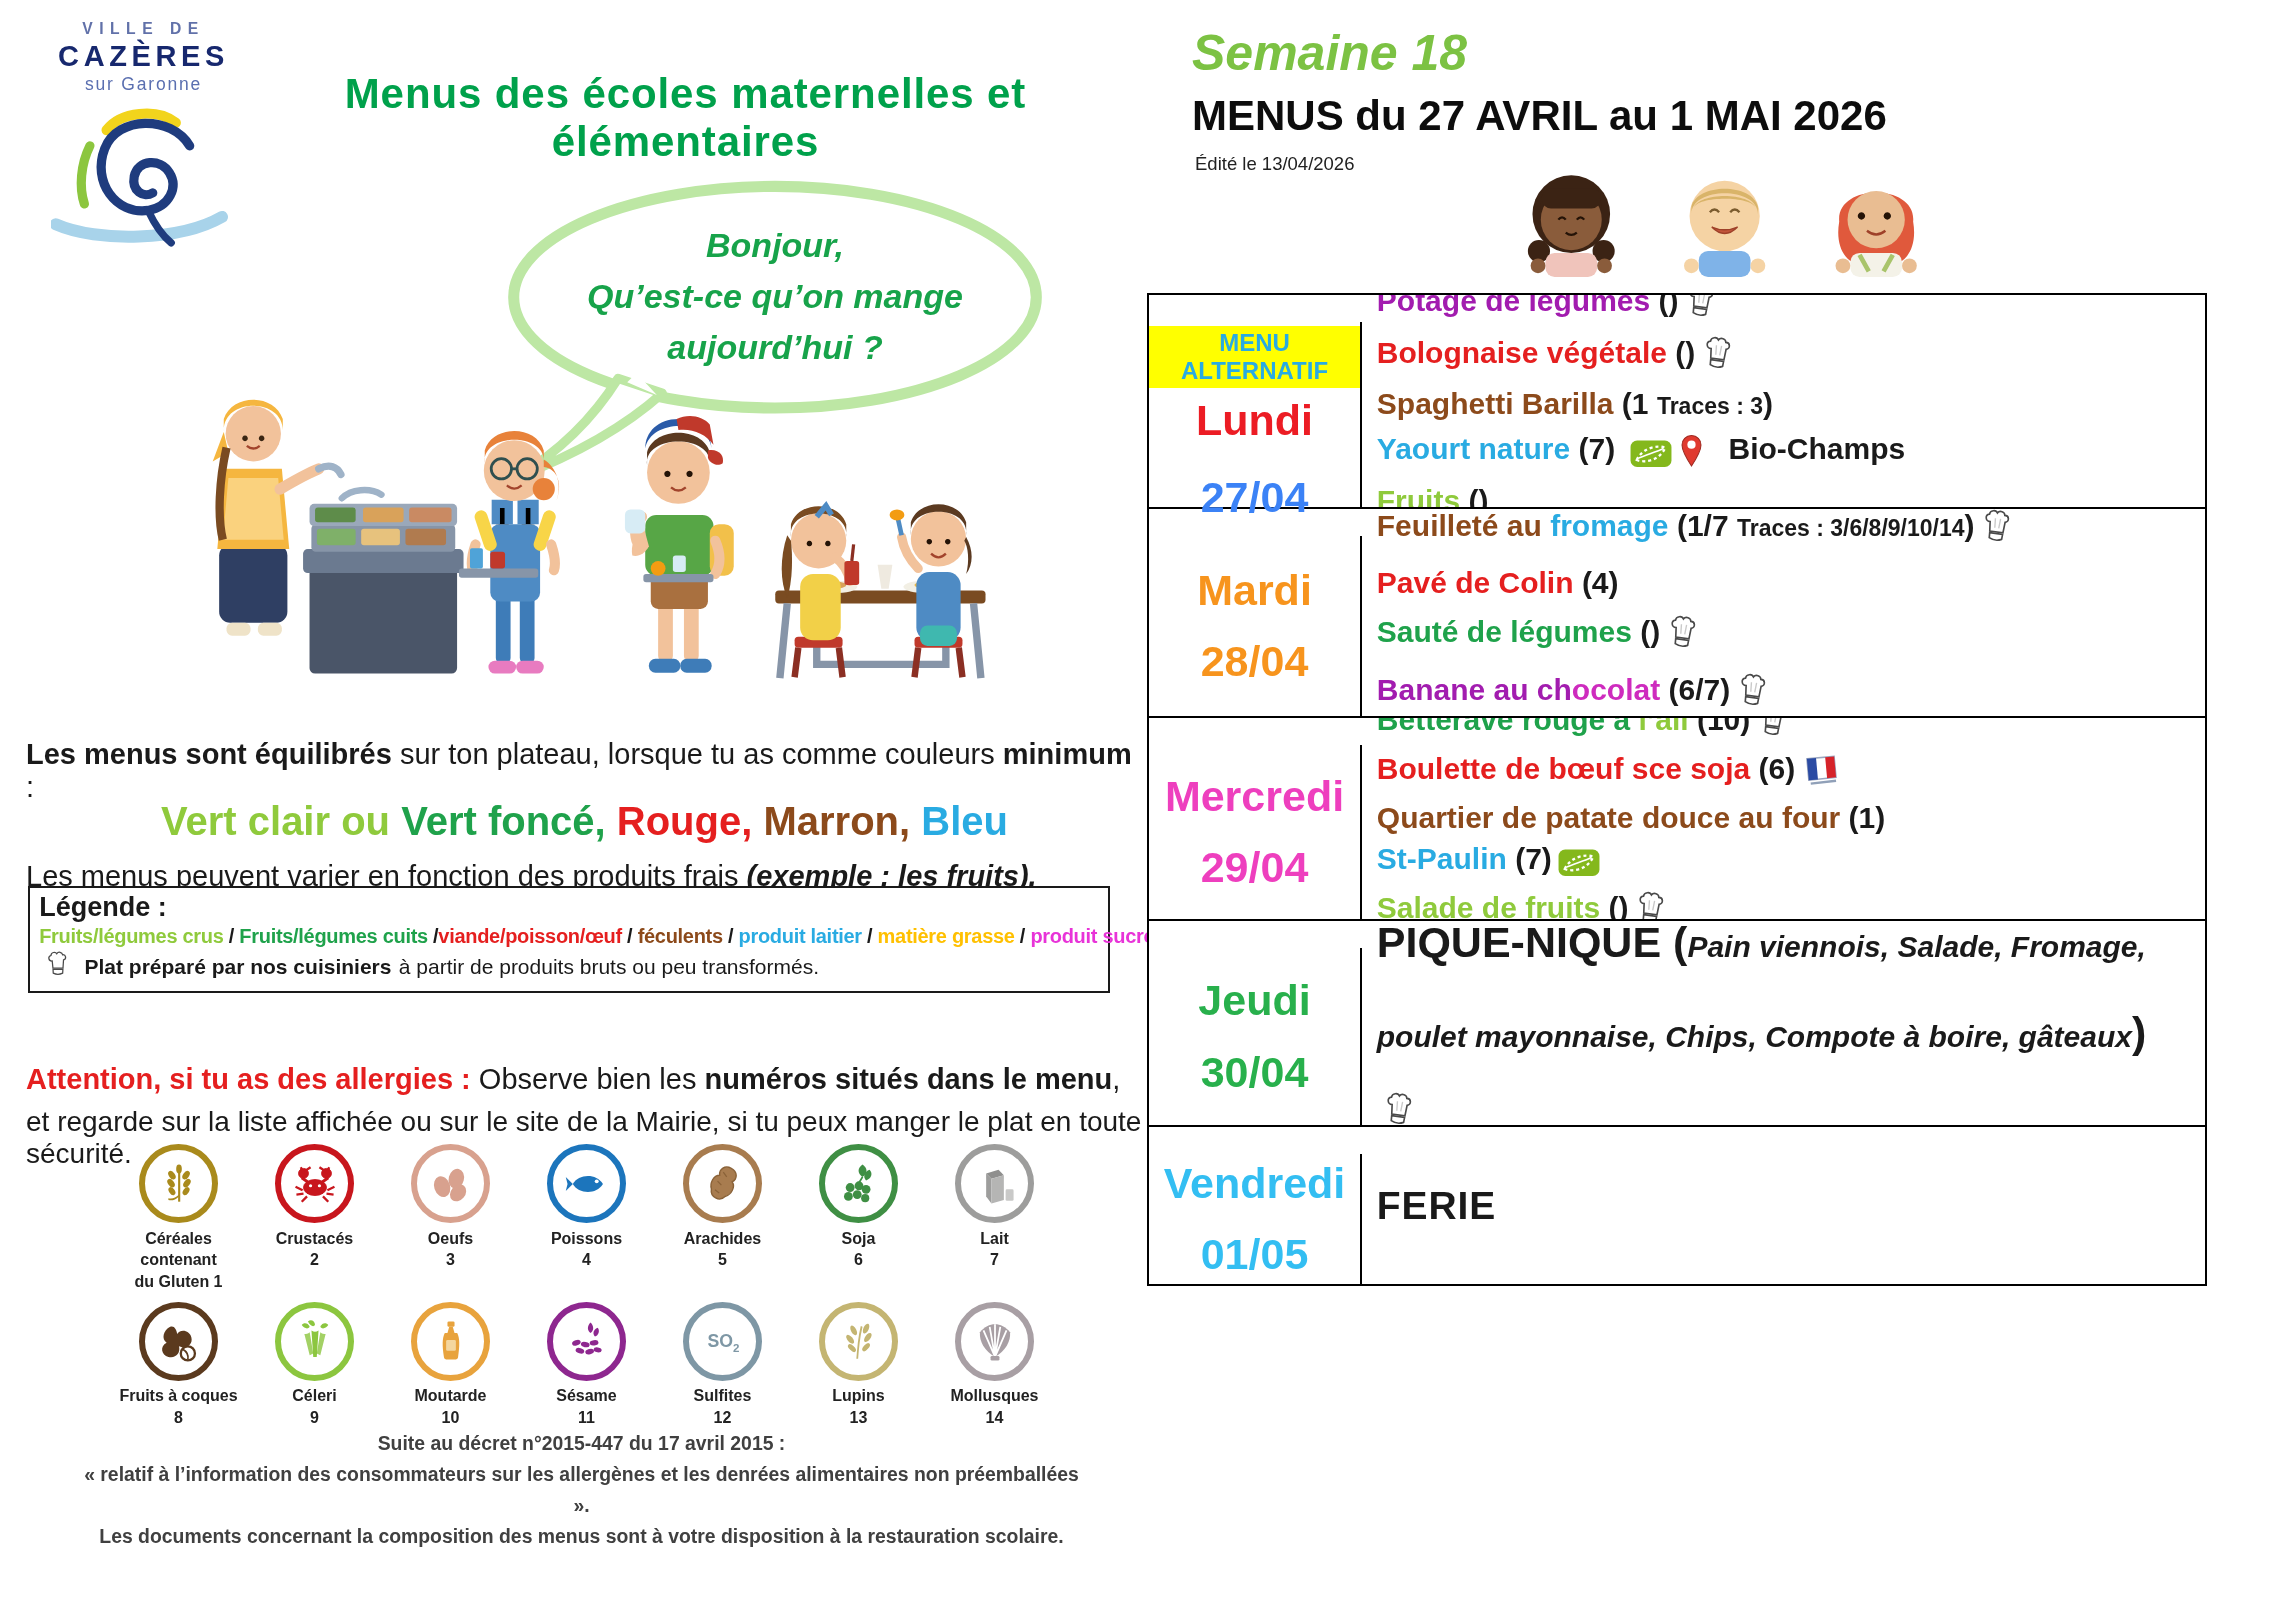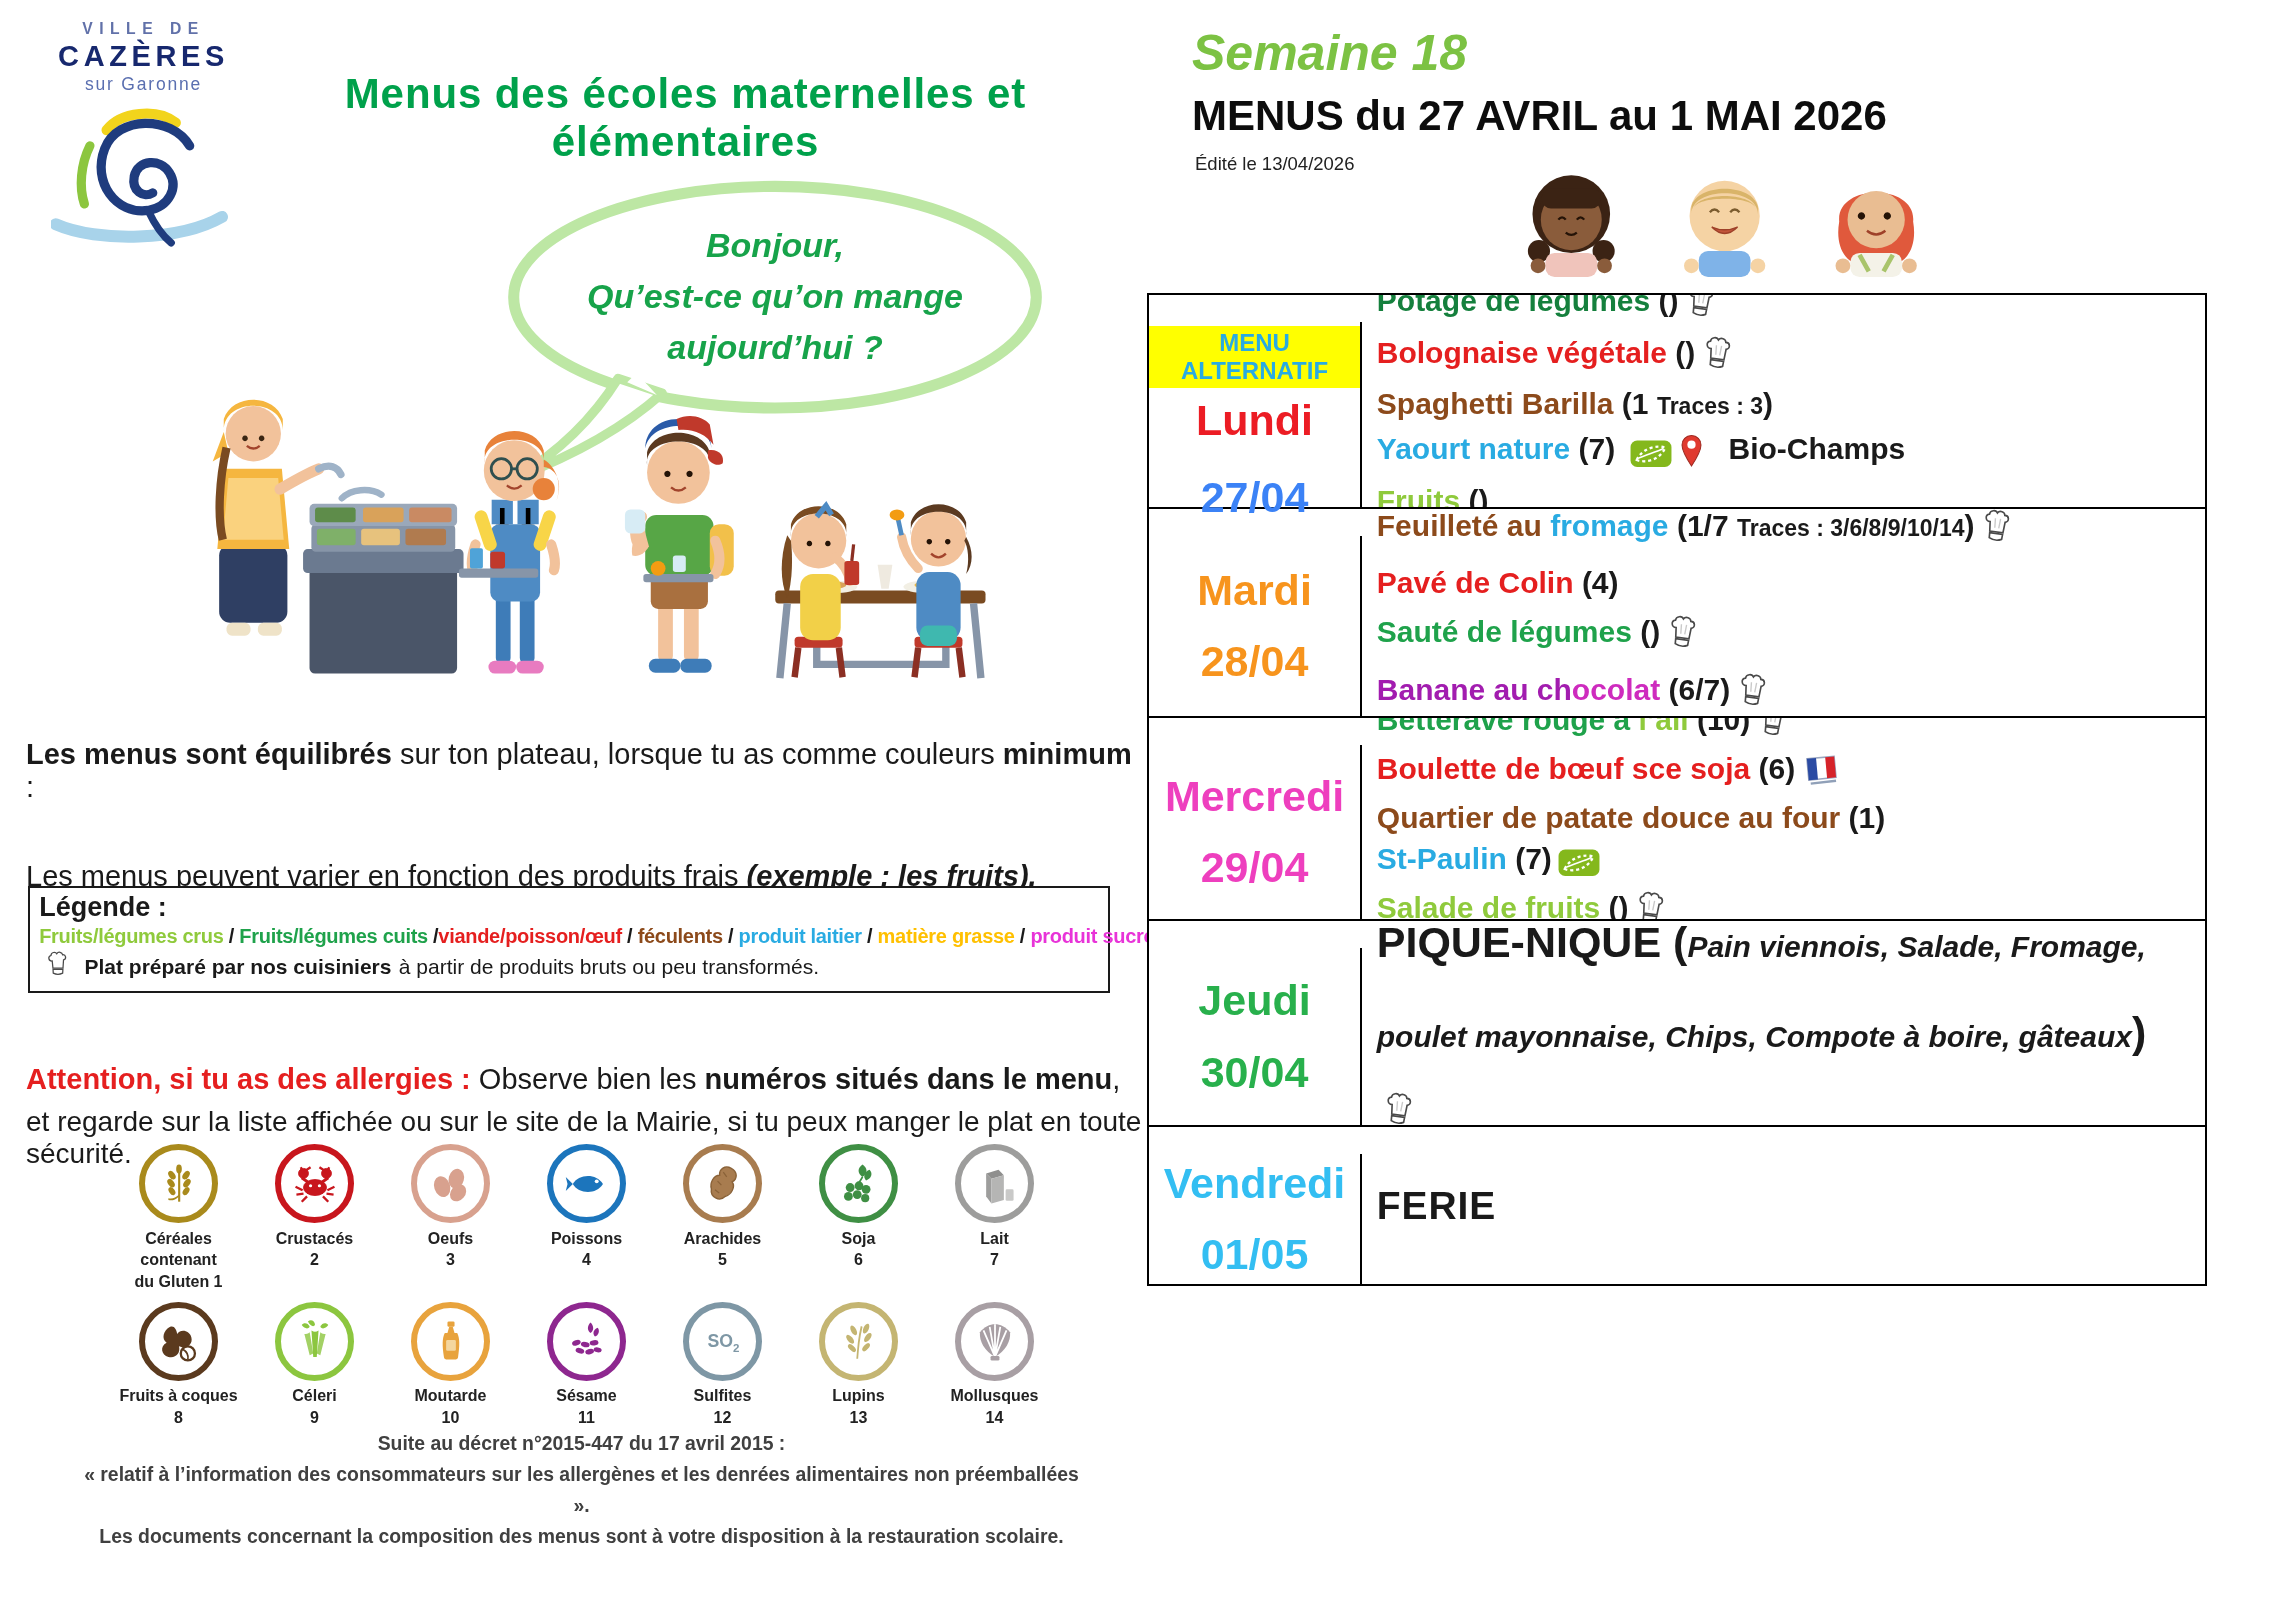--- a/index.html
+++ b/index.html
@@ -269,20 +269,21 @@
       <path d="M862,192 C870,206 870,222 862,232 C866,218 864,202 860,196 Z" fill="#5B3A21"></path>
       <path d="M822,194 a3,3 0 1,0 .1,0 M842,194 a3,3 0 1,0 .1,0" fill="#241307"></path>
       <path d="M824,210 q8,8 16,0" stroke="#A2442C" stroke-width="2.5" fill="none"></path>
       <path d="M810,226 C800,216 794,204 792,192" stroke="#F2C29B" stroke-width="10" stroke-linecap="round" fill="none"></path>
       <path d="M792,190 L788,172" stroke="#4E8BC4" stroke-width="5"></path>
       <ellipse cx="787" cy="168" rx="8" ry="6" fill="#F39C12"></ellipse>
     </g>
   </svg>
 
   <p class="intro1"><span class="tk-b">Les menus sont équilibrés</span><span> sur ton plateau, lorsque tu as comme couleurs </span><span class="tk-b">minimum</span><span> :</span></p>
+  <p class="intro2"><span style="color: rgb(143, 202, 60);">Vert clair ou </span><span style="color: rgb(31, 162, 75);">Vert foncé, </span><span style="color: rgb(229, 31, 31);">Rouge, </span><span style="color: rgb(140, 74, 27);">Marron, </span><span style="color: rgb(41, 171, 226);">Bleu</span></p>
   <p class="intro3"><span>Les menus peuvent varier en fonction des produits frais </span><span class="tk-i">(exemple : les fruits).</span></p>
 
   <div class="legend-box">
     <div class="legend-title">Légende :</div>
     <div class="legend-cats"><span style="color: rgb(143, 202, 60);">Fruits/légumes crus</span><span style="color: rgb(26, 26, 26);"> / </span><span style="color: rgb(31, 162, 75);">Fruits/légumes cuits</span><span style="color: rgb(26, 26, 26);"> /</span><span style="color: rgb(229, 31, 31);">viande/poisson/œuf</span><span style="color: rgb(26, 26, 26);"> / </span><span style="color: rgb(140, 74, 27);">féculents</span><span style="color: rgb(26, 26, 26);"> / </span><span style="color: rgb(41, 171, 226);">produit laitier</span><span style="color: rgb(26, 26, 26);"> / </span><span style="color: rgb(255, 192, 0);">matière grasse</span><span style="color: rgb(26, 26, 26);"> / </span><span style="color: rgb(232, 51, 216);">produit sucré</span></div>
     <div class="legend-note">
         <span class="tok-icon"><svg width="25" height="28" viewBox="0 0 24 27">
             <path d="M6.9,10.6 C3.4,10.9 2.3,6.3 5.7,5.3 C5.8,2.2 10,1.3 11.3,3.6 C12.7,1.2 16.6,2 16.9,4.6 C20.2,4.2 21,8.7 17.8,9.6 L17.3,17.5 L7.6,17.5 Z" fill="#fff" stroke="#4a4a4a" stroke-width="1.2"></path>
             <path d="M7.7,18.6 L17.2,18.6 L17,22.3 C14,23.8 10.8,23.8 7.9,22.3 Z" fill="#fff" stroke="#4a4a4a" stroke-width="1.2"></path>
           </svg></span>
@@ -547,21 +548,21 @@
   </div>
 
   <div class="menu-table" id="menu-rows">
       <div class="menu-row row-0" style="height: 214px;">
         <div class="day-cell">
           <div class="day-badge">MENU ALTERNATIF</div>
           <div class="day-name" style="color: rgb(236, 28, 36);">Lundi</div>
           <div class="day-date" style="color: #3b82f6;">27/04</div>
         </div>
         <div class="content-cell">
-          <div class="menu-line line-0"><span style="color: #15803d;">Potage de légumes </span><span style="color: rgb(26, 26, 26);">()</span><span class="tok-icon"><svg width="33" height="37" viewBox="0 0 24 27" style="transform:rotate(8deg)">
+          <div class="menu-line line-0"><span style="color: #a21caf;">Potage de légumes </span><span style="color: rgb(26, 26, 26);">()</span><span class="tok-icon"><svg width="33" height="37" viewBox="0 0 24 27" style="transform:rotate(8deg)">
                 <path d="M6.9,10.6 C3.4,10.9 2.3,6.3 5.7,5.3 C5.8,2.2 10,1.3 11.3,3.6 C12.7,1.2 16.6,2 16.9,4.6 C20.2,4.2 21,8.7 17.8,9.6 L17.3,17.5 L7.6,17.5 Z" fill="#fff" stroke="#4a4a4a" stroke-width="1.2"></path>
                 <path d="M7.7,18.6 L17.2,18.6 L17,22.3 C14,23.8 10.8,23.8 7.9,22.3 Z" fill="#fff" stroke="#4a4a4a" stroke-width="1.2"></path>
                 <path d="M10.4,7.6 L10.9,14.6 M14.2,7.6 L13.8,14.6" stroke="#c9c9c9" stroke-width="1" fill="none"></path>
               </svg></span></div>
           <div class="menu-line line-1"><span style="color: rgb(229, 31, 31);">Bolognaise végétale </span><span style="color: rgb(26, 26, 26);">()</span><span class="tok-icon"><svg width="33" height="37" viewBox="0 0 24 27" style="transform:rotate(8deg)">
                 <path d="M6.9,10.6 C3.4,10.9 2.3,6.3 5.7,5.3 C5.8,2.2 10,1.3 11.3,3.6 C12.7,1.2 16.6,2 16.9,4.6 C20.2,4.2 21,8.7 17.8,9.6 L17.3,17.5 L7.6,17.5 Z" fill="#fff" stroke="#4a4a4a" stroke-width="1.2"></path>
                 <path d="M7.7,18.6 L17.2,18.6 L17,22.3 C14,23.8 10.8,23.8 7.9,22.3 Z" fill="#fff" stroke="#4a4a4a" stroke-width="1.2"></path>
                 <path d="M10.4,7.6 L10.9,14.6 M14.2,7.6 L13.8,14.6" stroke="#c9c9c9" stroke-width="1" fill="none"></path>
               </svg></span></div>
           <div class="menu-line line-2"><span style="color: rgb(140, 74, 27);">Spaghetti Barilla </span><span style="color: rgb(26, 26, 26);">(1 </span><span class="tk-small" style="color: rgb(26, 26, 26);">Traces : 3</span><span style="color: rgb(26, 26, 26);">)</span></div>

